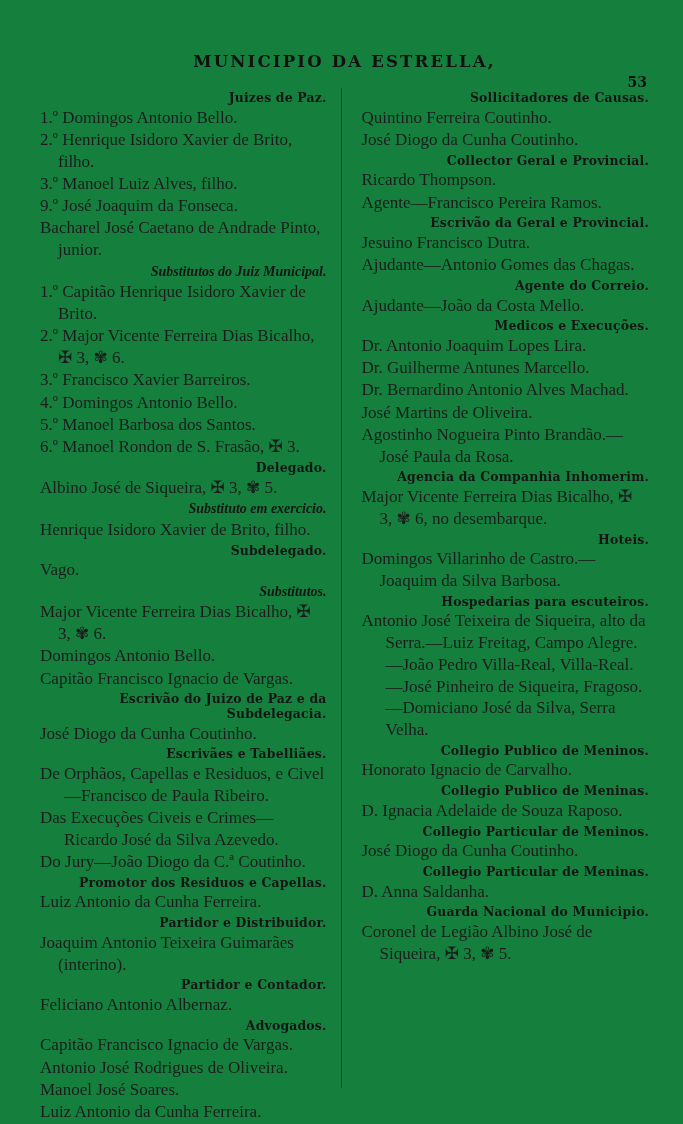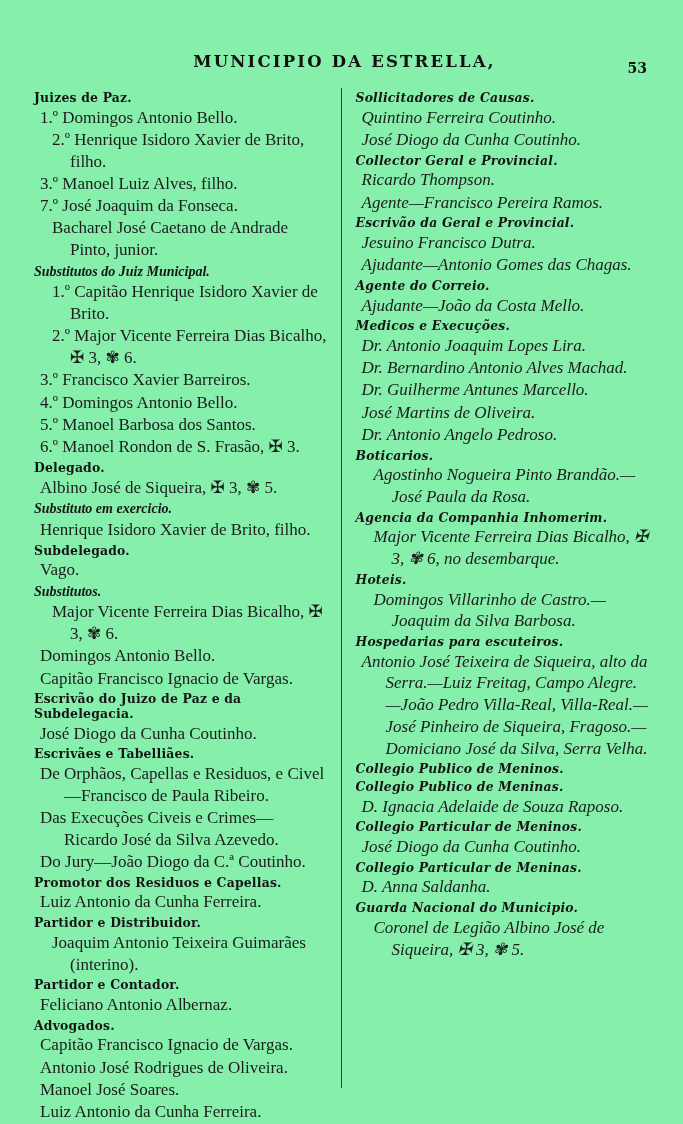--- a/index.html
+++ b/index.html
@@ -14,68 +14,67 @@
     color: #1a1a1a;
     position: relative;
     overflow: hidden;
   }
   .page {
     position: relative;
     width: 683px;
     height: 1124px;
     box-sizing: border-box;
     padding: 52px 34px 20px 34px;
-    background: #86efac;
+    background: #15803d;
   }
   .page-header {
     position: relative;
     height: 34px;
     margin-bottom: 2px;
   }
   .header-title {
     text-align: center;
     font-family: "DejaVu Serif", serif;
     font-weight: bold;
     font-size: 16.5px;
     letter-spacing: 2.2px;
     color: #111;
     padding-left: 6px;
   }
   .page-number {
     position: absolute;
     right: 2px;
-    top: 8px;
+    top: 22px;
     font-family: "DejaVu Serif", serif;
     font-weight: bold;
     font-size: 14px;
     color: #111;
   }
   .columns {
     display: flex;
     width: 100%;
     height: 1000px;
   }
   .col {
     width: 50%;
     box-sizing: border-box;
   }
   .col-left {
     padding-right: 14px;
     border-right: 1px solid #3a3a3a;
   }
   .col-right {
     padding-left: 14px;
-    font-style: italic;
   }
   h2.section-title {
     margin: 3px 0 1px 0;
     font-family: "DejaVu Serif", serif;
     font-weight: bold;
     font-size: 12.4px;
-    text-align: left;
+    text-align: right;
     color: #151515;
     letter-spacing: 0.2px;
     line-height: 1.18;
   }
   h2.section-title.italic {
     font-family: "Liberation Serif", serif;
     font-style: italic;
     font-weight: bold;
     font-size: 14px;
     letter-spacing: 0;
@@ -85,21 +84,20 @@
     font-size: 17px;
     line-height: 1.28;
     margin: 0 0 0.5px 0;
     padding-left: 6px;
     text-indent: 0;
     color: #1c1c1c;
   }
   .entry.hang {
     padding-left: 24px;
     text-indent: -18px;
-    margin-left: 12px;
   }
   .entry.hang2 {
     padding-left: 30px;
     text-indent: -24px;
   }
 </style>
 </head>
 <body>
 
 <div class="page">
@@ -108,21 +106,21 @@
     <div class="header-title">MUNICIPIO DA ESTRELLA,</div>
     <div class="page-number">53</div>
   </div>
 
   <div class="columns">
     <div class="col col-left">
         <h2 class="section-title">Juizes de Paz.</h2>
         <p class="entry">1.º Domingos Antonio Bello.</p>
         <p class="entry hang">2.º Henrique Isidoro Xavier de Brito, filho.</p>
         <p class="entry">3.º Manoel Luiz Alves, filho.</p>
-        <p class="entry">7.º José Joaquim da Fonseca.</p>
+        <p class="entry">9.º José Joaquim da Fonseca.</p>
         <p class="entry hang">Bacharel José Caetano de Andrade Pinto, junior.</p>
         <h2 class="section-title italic">Substitutos do Juiz Municipal.</h2>
         <p class="entry hang">1.º Capitão Henrique Isidoro Xavier de Brito.</p>
         <p class="entry hang">2.º Major Vicente Ferreira Dias Bicalho, ✠ 3, ✾ 6.</p>
         <p class="entry">3.º Francisco Xavier Barreiros.</p>
         <p class="entry">4.º Domingos Antonio Bello.</p>
         <p class="entry">5.º Manoel Barbosa dos Santos.</p>
         <p class="entry">6.º Manoel Rondon de S. Frasão, ✠ 3.</p>
         <h2 class="section-title">Delegado.</h2>
         <p class="entry">Albino José de Siqueira, ✠ 3, ✾ 5.</p>
@@ -159,33 +157,32 @@
         <h2 class="section-title">Collector Geral e Provincial.</h2>
         <p class="entry">Ricardo Thompson.</p>
         <p class="entry">Agente—Francisco Pereira Ramos.</p>
         <h2 class="section-title">Escrivão da Geral e Provincial.</h2>
         <p class="entry">Jesuino Francisco Dutra.</p>
         <p class="entry">Ajudante—Antonio Gomes das Chagas.</p>
         <h2 class="section-title">Agente do Correio.</h2>
         <p class="entry">Ajudante—João da Costa Mello.</p>
         <h2 class="section-title">Medicos e Execuções.</h2>
         <p class="entry">Dr. Antonio Joaquim Lopes Lira.</p>
+        <p class="entry">Dr. Guilherme Antunes Marcello.</p>
         <p class="entry">Dr. Bernardino Antonio Alves Machad.</p>
-        <p class="entry">Dr. Guilherme Antunes Marcello.</p>
         <p class="entry">José Martins de Oliveira.</p>
-        <p class="entry">Dr. Antonio Angelo Pedroso.</p>
-        <h2 class="section-title">Boticarios.</h2>
         <p class="entry hang">Agostinho Nogueira Pinto Brandão.—José Paula da Rosa.</p>
         <h2 class="section-title">Agencia da Companhia Inhomerim.</h2>
         <p class="entry hang">Major Vicente Ferreira Dias Bicalho, ✠ 3, ✾ 6, no desembarque.</p>
         <h2 class="section-title">Hoteis.</h2>
         <p class="entry hang">Domingos Villarinho de Castro.—Joaquim da Silva Barbosa.</p>
         <h2 class="section-title">Hospedarias para escuteiros.</h2>
         <p class="entry hang2">Antonio José Teixeira de Siqueira, alto da Serra.—Luiz Freitag, Campo Alegre.—João Pedro Villa-Real, Villa-Real.—José Pinheiro de Siqueira, Fragoso.—Domiciano José da Silva, Serra Velha.</p>
         <h2 class="section-title">Collegio Publico de Meninos.</h2>
+        <p class="entry">Honorato Ignacio de Carvalho.</p>
         <h2 class="section-title">Collegio Publico de Meninas.</h2>
         <p class="entry">D. Ignacia Adelaide de Souza Raposo.</p>
         <h2 class="section-title">Collegio Particular de Meninos.</h2>
         <p class="entry">José Diogo da Cunha Coutinho.</p>
         <h2 class="section-title">Collegio Particular de Meninas.</h2>
         <p class="entry">D. Anna Saldanha.</p>
         <h2 class="section-title">Guarda Nacional do Municipio.</h2>
         <p class="entry hang">Coronel de Legião Albino José de Siqueira, ✠ 3, ✾ 5.</p>
       </div>
   </div>

